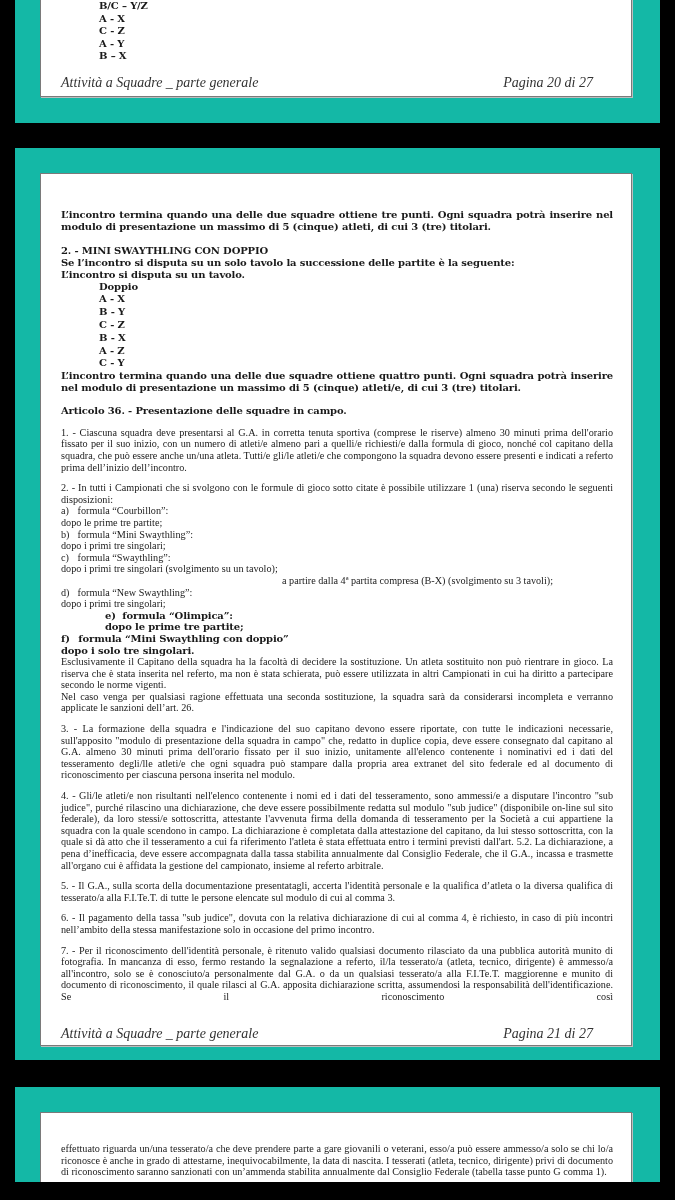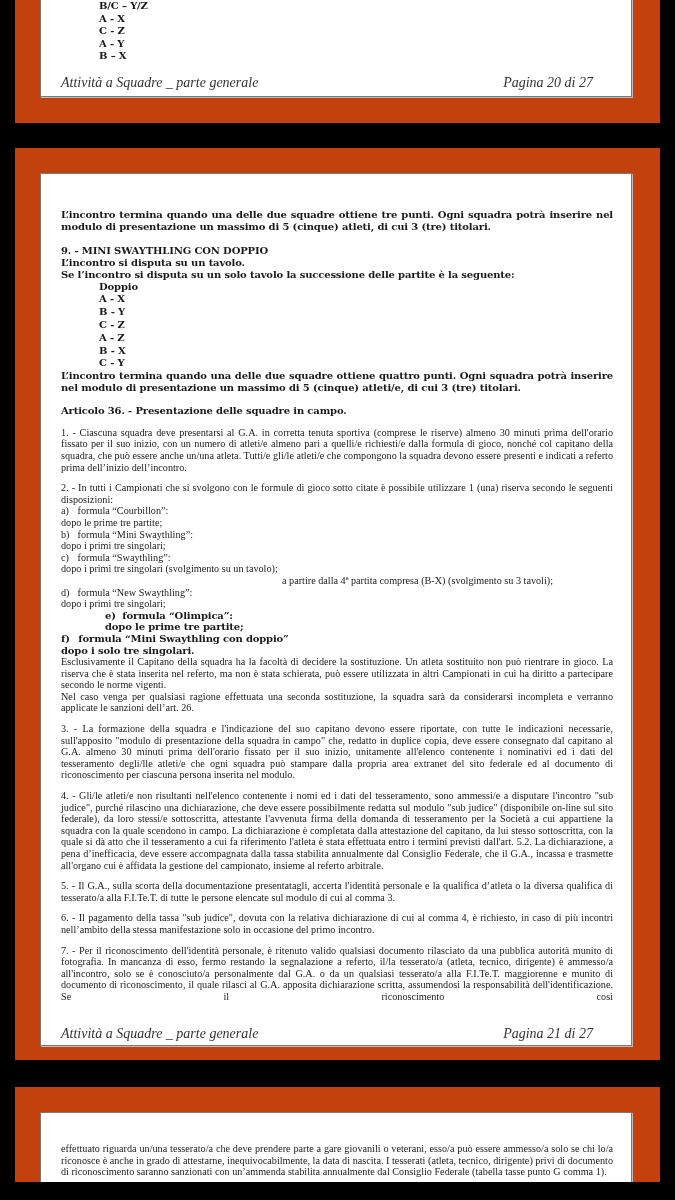--- a/index.html
+++ b/index.html
@@ -5,21 +5,21 @@
   html, body { margin: 0; padding: 0; }
   body {
     width: 675px; height: 1200px; overflow: hidden;
     background: #000;
     position: relative;
     font-family: "DejaVu Serif", "Liberation Serif", serif;
     color: #1a1a1a;
   }
   .page {
     position: absolute; left: 15px; width: 645px;
-    background: #c2410c;
+    background: #14b8a6;
     overflow: hidden;
   }
   .frame {
     position: absolute; left: 25px; width: 592px;
     border: 1px solid #7a7a7a;
     box-shadow: 1px 1px 0 #bdbdbd;
     background: #fff;
     box-sizing: border-box;
   }
   .content {
@@ -64,30 +64,30 @@
 </div>
 
 <div class="page" style="top:148px; height:912px;">
   <div class="frame" style="top:25px; height:873px;">
 
     <div class="content" style="top:35px;">
       <p class="para bold-block justify">L’incontro termina quando una delle due squadre ottiene tre punti. Ogni squadra potrà inserire nel modulo di presentazione un massimo di 5 (cinque) atleti, di cui 3 (tre) titolari.</p>
       <div class="gap" style="height:12px;"></div>
 
       <div class="bold-block">
-        <div>9. - MINI SWAYTHLING CON DOPPIO</div>
+        <div>2. - MINI SWAYTHLING CON DOPPIO</div>
+        <div>Se l’incontro si disputa su un solo tavolo la successione delle partite è la seguente:</div>
         <div>L’incontro si disputa su un tavolo.</div>
-        <div>Se l’incontro si disputa su un solo tavolo la successione delle partite è la seguente:</div>
         <div class="indent" style="line-height:12.8px;">
           <div>Doppio</div>
           <div>A - X</div>
           <div>B - Y</div>
           <div>C - Z</div>
+          <div>B - X</div>
           <div>A - Z</div>
-          <div>B - X</div>
           <div>C - Y</div>
         </div>
         <p class="para justify">L’incontro termina quando una delle due squadre ottiene quattro punti. Ogni squadra potrà inserire nel modulo di presentazione un massimo di 5 (cinque) atleti/e, di cui 3 (tre) titolari.</p>
       </div>
       <div class="gap" style="height:11px;"></div>
 
       <div class="bold-block">Articolo 36. - Presentazione delle squadre in campo.</div>
       <div class="gap" style="height:10px;"></div>
 
       <p class="para justify">1. - Ciascuna squadra deve presentarsi al G.A. in corretta tenuta sportiva (comprese le riserve) almeno 30 minuti prima dell'orario fissato per il suo inizio, con un numero di atleti/e almeno pari a quelli/e richiesti/e dalla formula di gioco, nonché col capitano della squadra, che può essere anche un/una atleta. Tutti/e gli/le atleti/e che compongono la squadra devono essere presenti e indicati a referto prima dell’inizio dell’incontro.</p>

